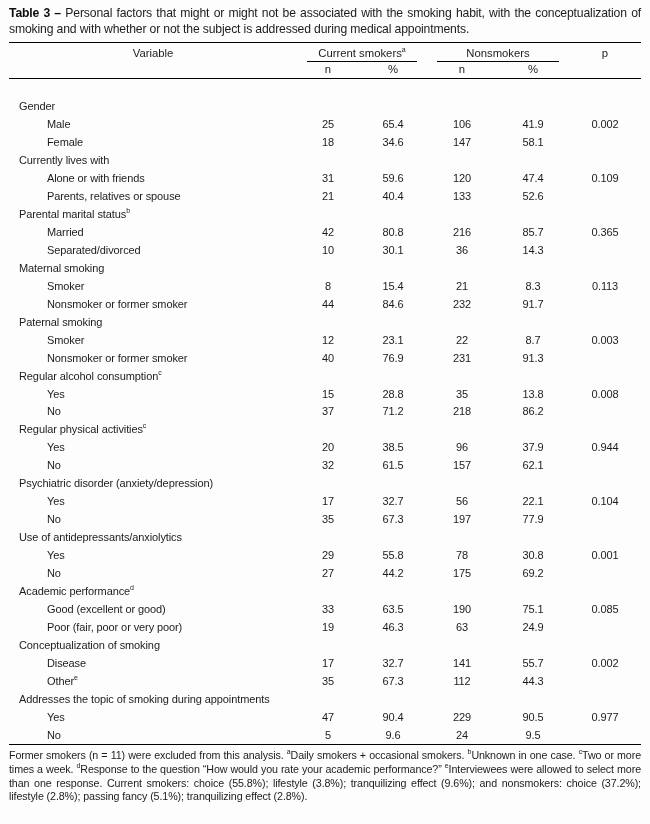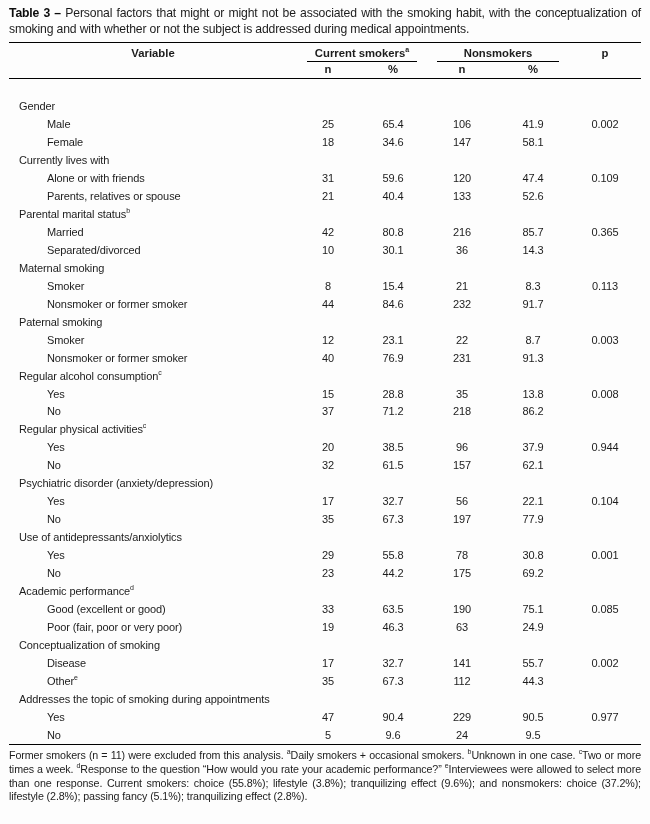--- a/index.html
+++ b/index.html
@@ -34,21 +34,21 @@
   }
   table.data {
     width: 632px;
     margin-left: 9px;
     border-collapse: collapse;
     border-top: 1.6px solid #000;
     border-bottom: 1.4px solid #000;
     table-layout: fixed;
   }
   thead th {
-    font-weight: bold;
+    font-weight: normal;
     font-size: 11.3px;
     padding: 2px 0 0 0;
     vertical-align: top;
   }
   th.var-head, th.p-head {
     border-bottom: 1.4px solid #000;
     text-align: center;
     padding-top: 4px;
   }
   .group-inner {
@@ -273,21 +273,21 @@
         <tr>
           <td class="row-label">Yes</td>
           <td class="num">29</td>
           <td class="num">55.8</td>
           <td class="num">78</td>
           <td class="num">30.8</td>
           <td class="num">0.001</td>
         </tr>
         <tr>
           <td class="row-label">No</td>
-          <td class="num">23</td>
+          <td class="num">27</td>
           <td class="num">44.2</td>
           <td class="num">175</td>
           <td class="num">69.2</td>
           <td class="num"></td>
         </tr>
         <tr>
           <td colspan="6" class="section-label">Academic performance<sup>d</sup></td>
         </tr>
         <tr>
           <td class="row-label">Good (excellent or good)</td>

